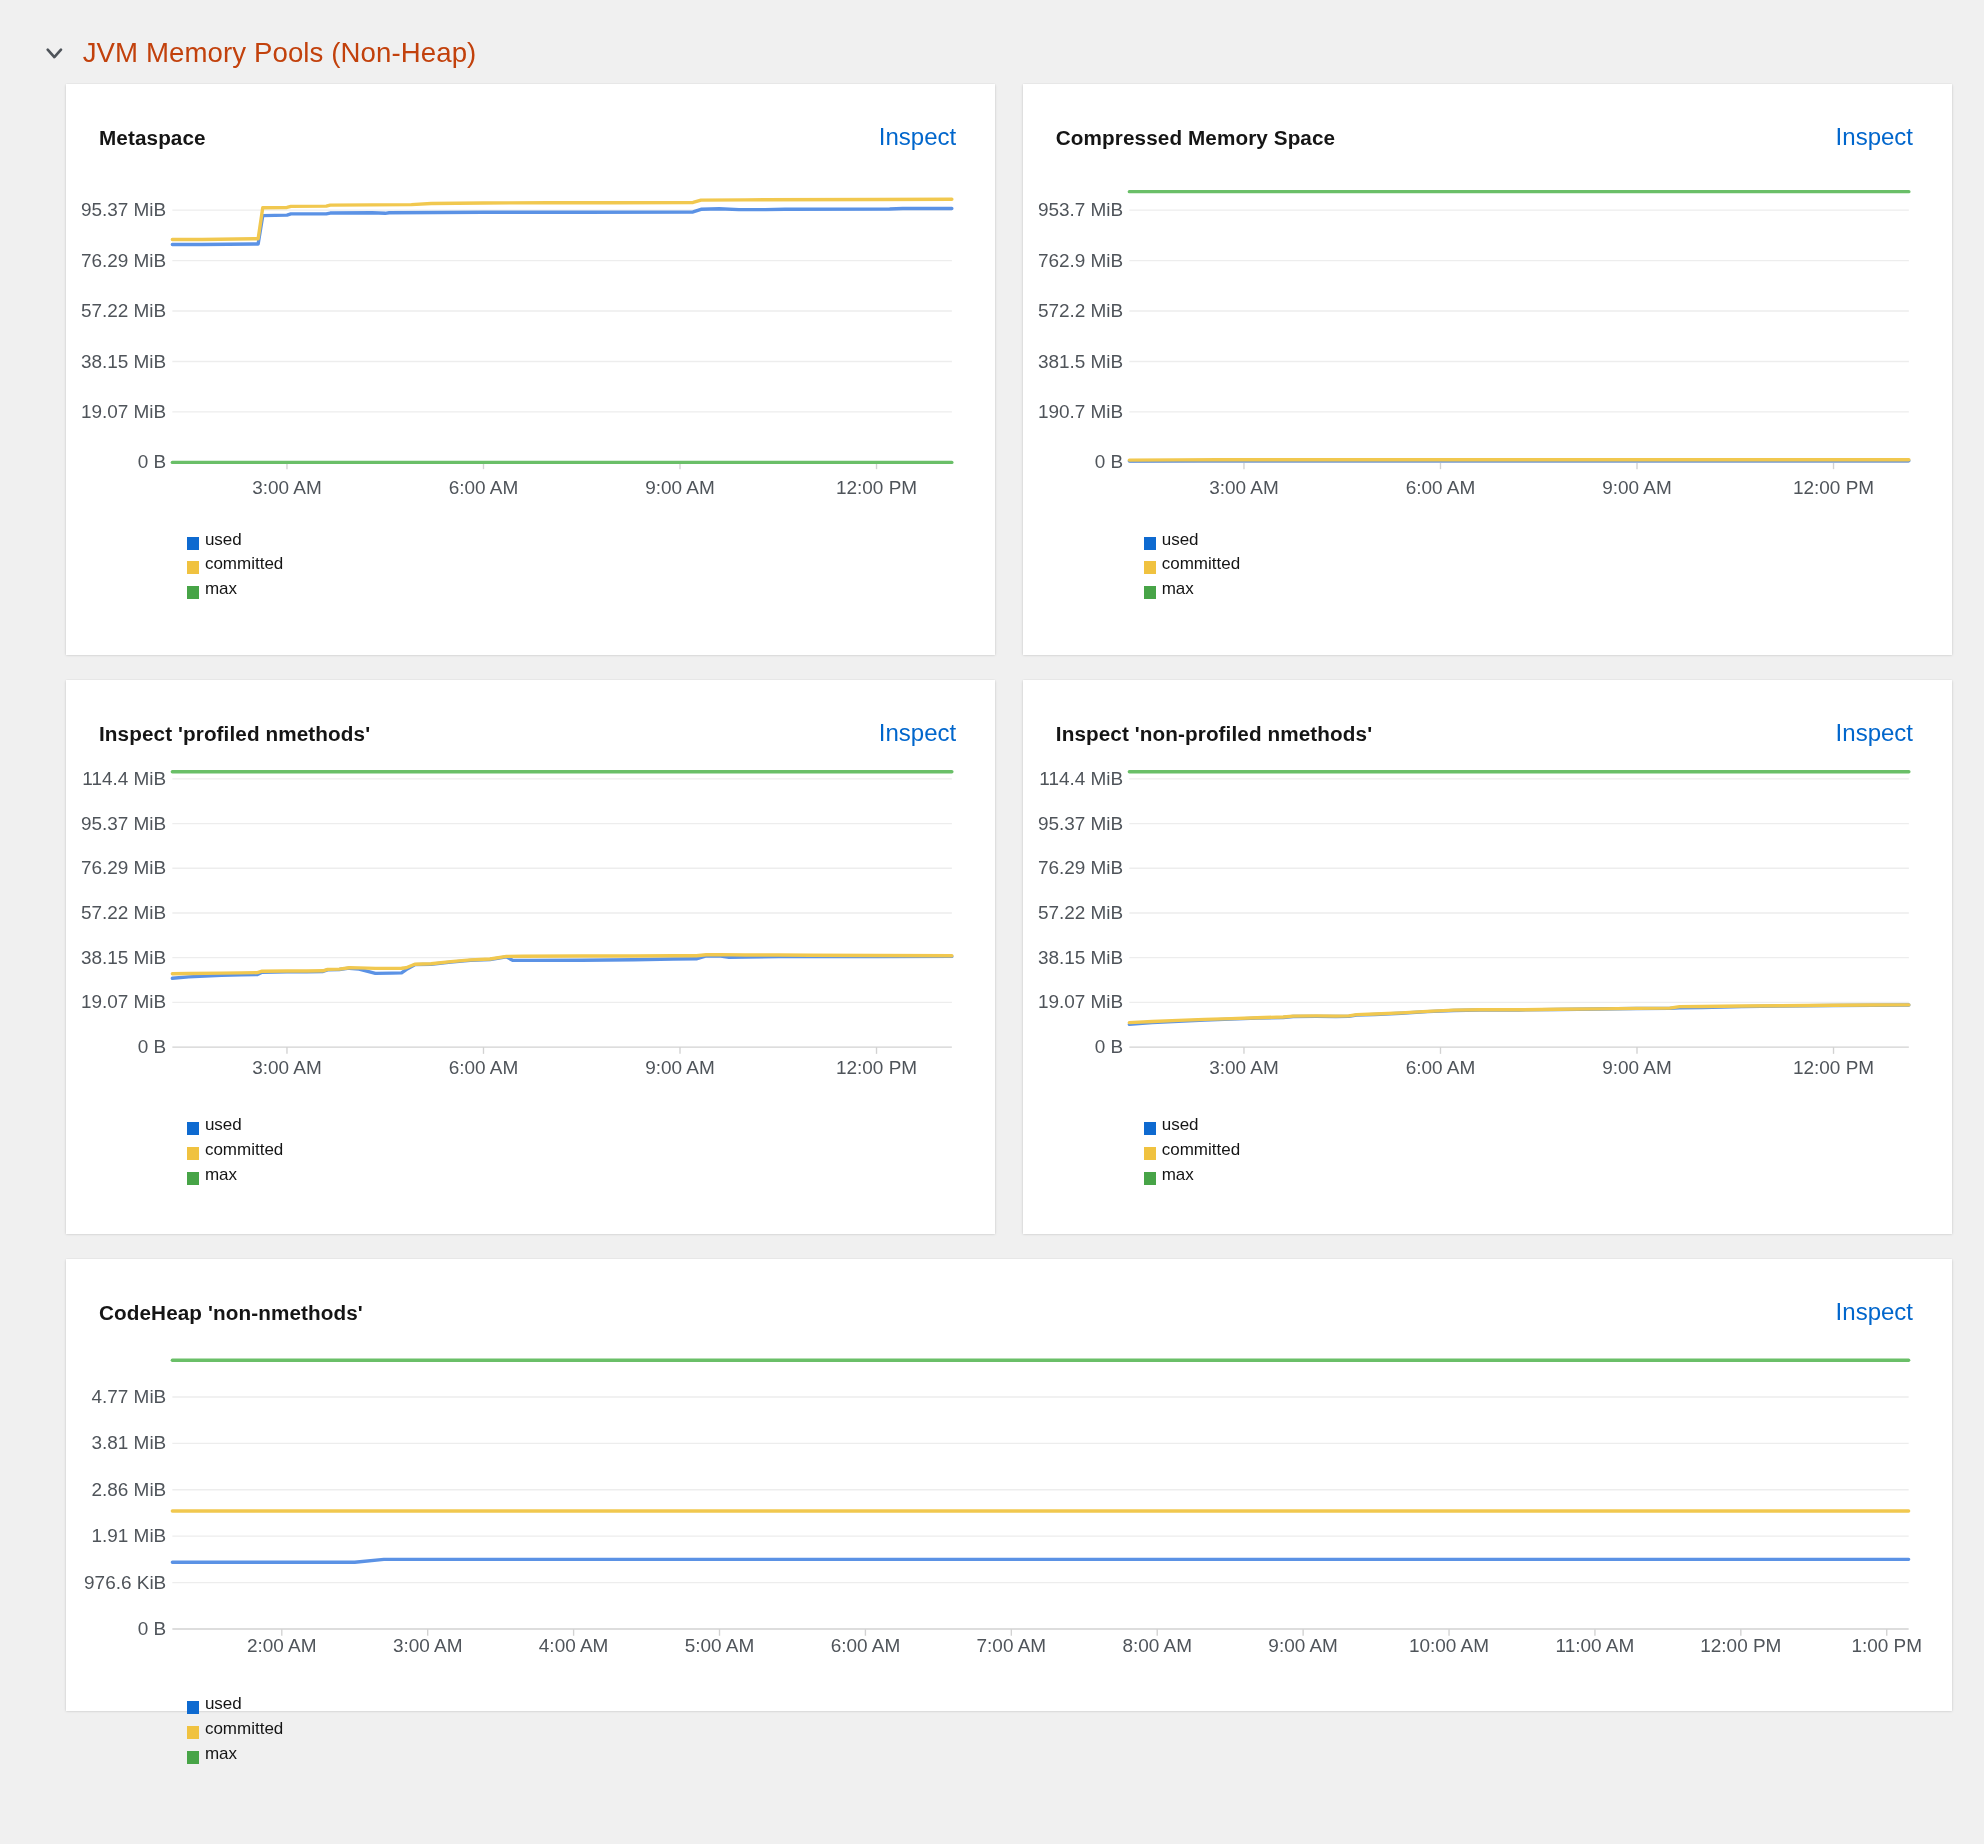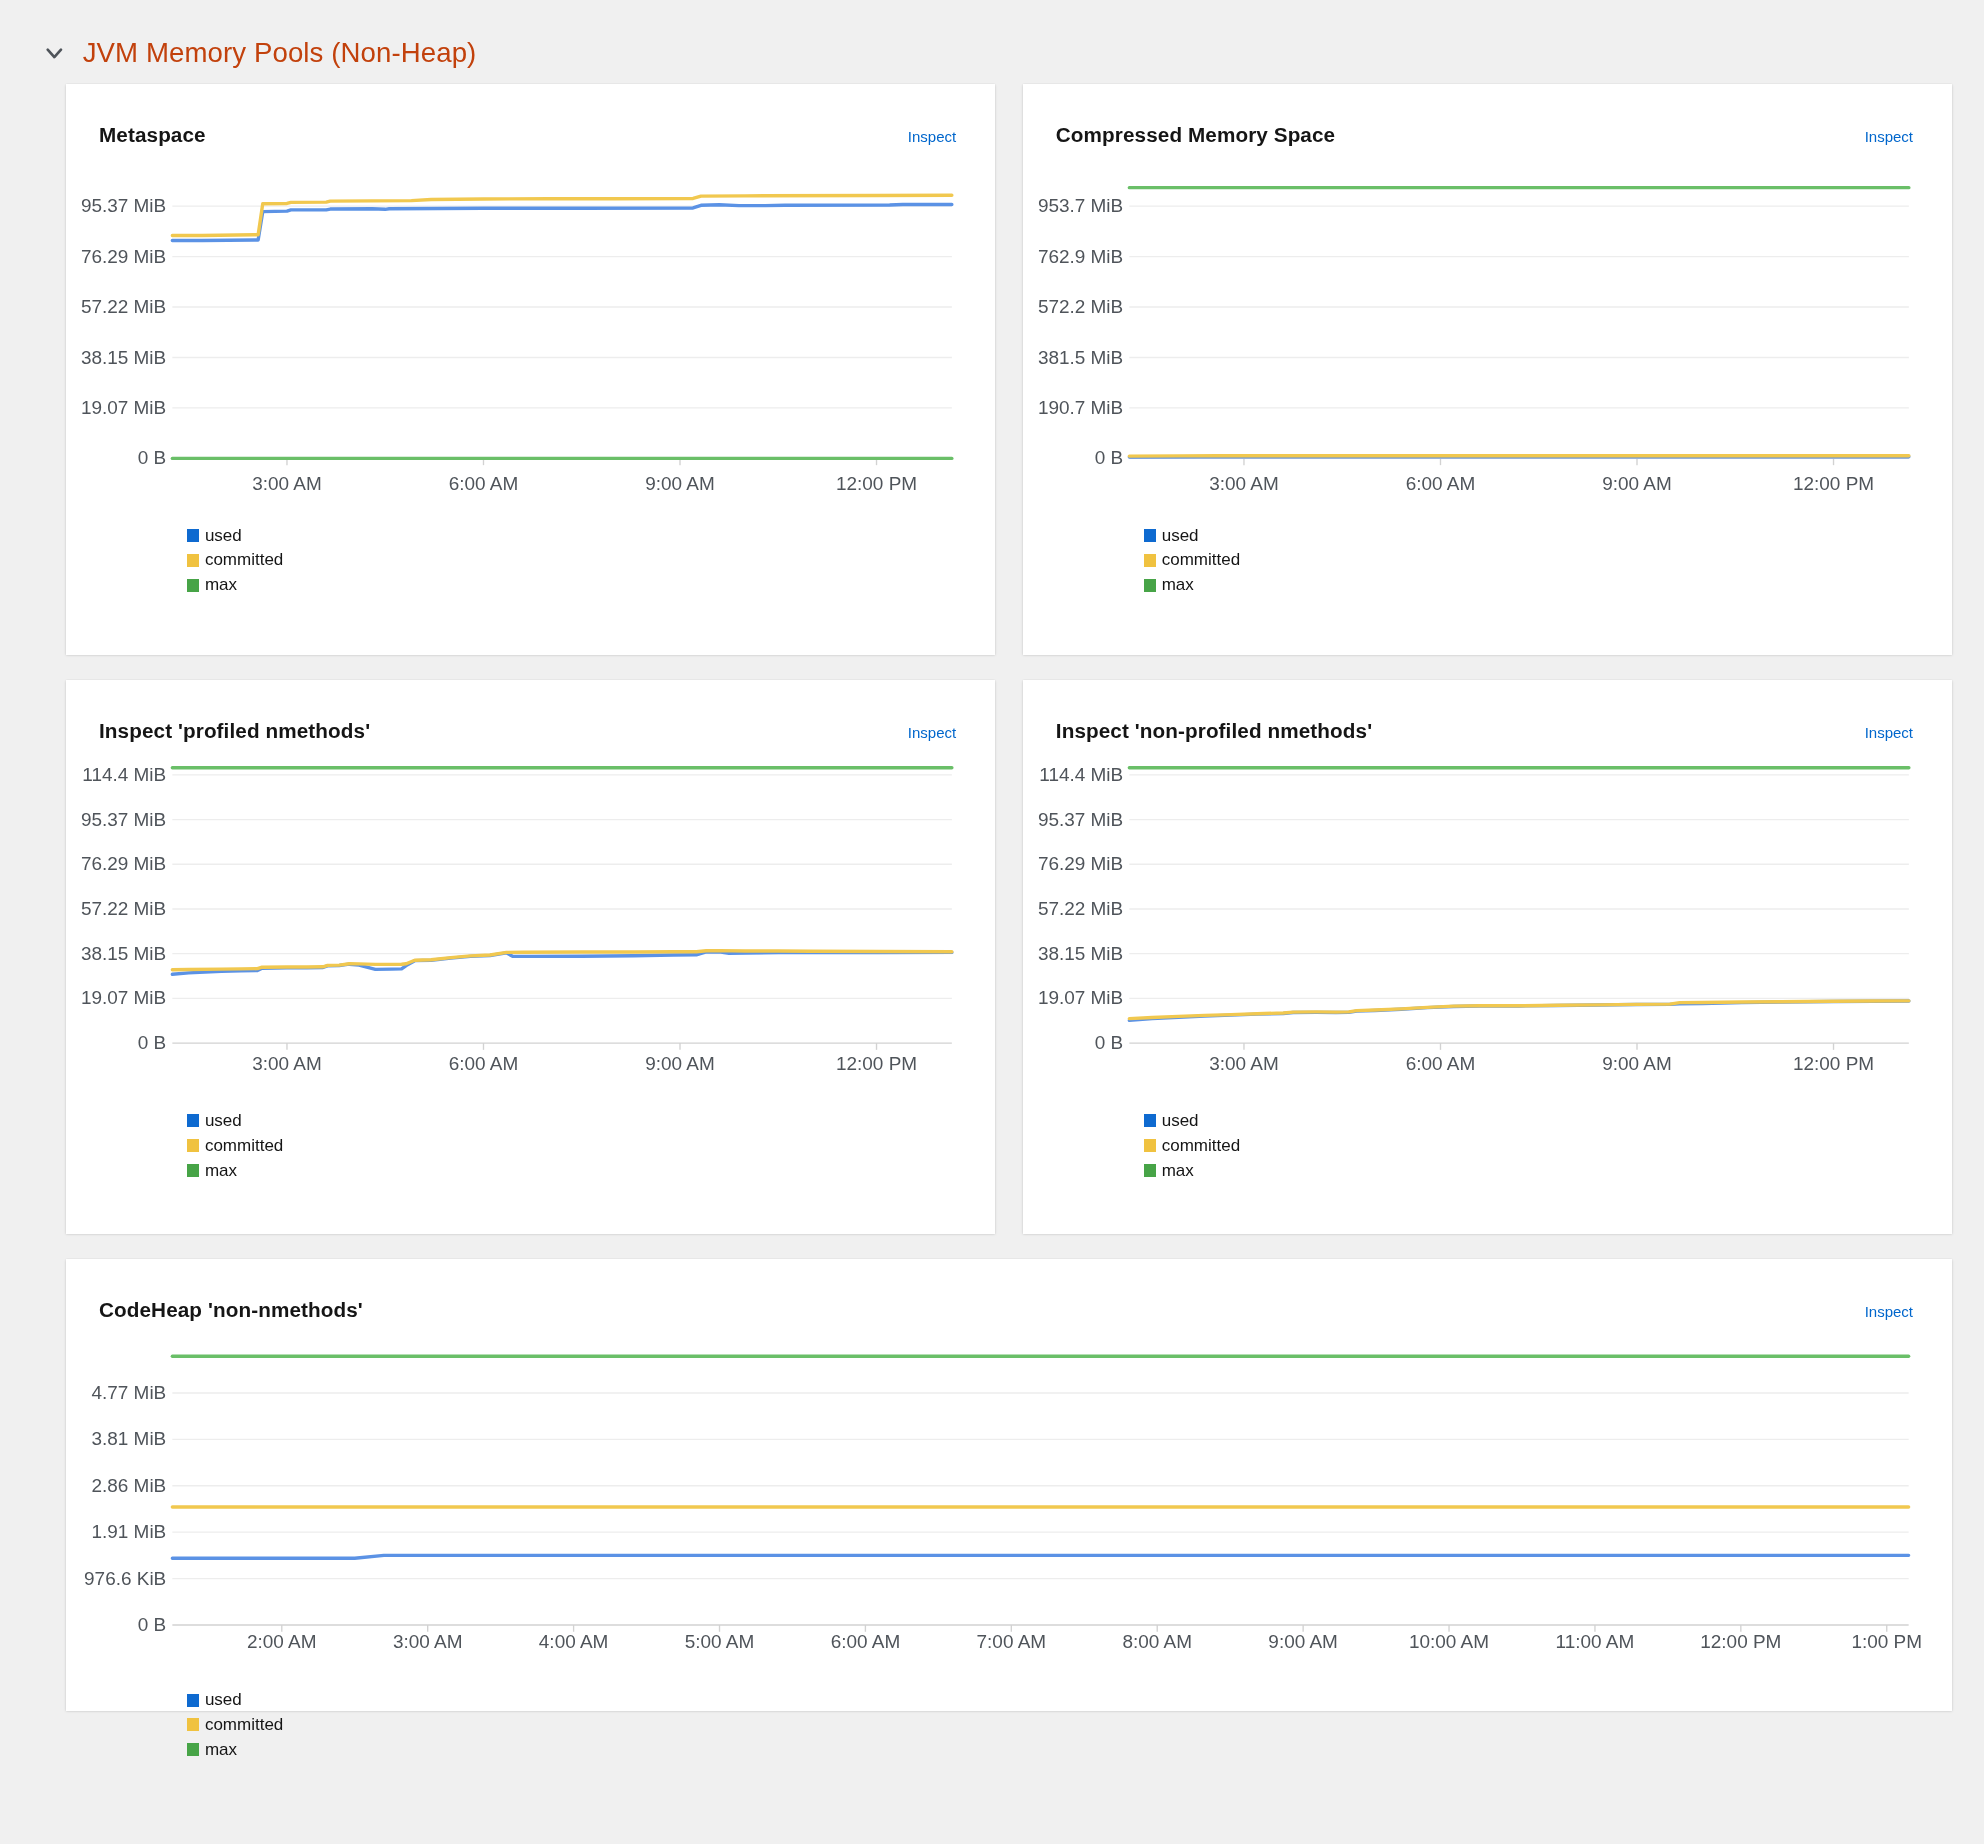--- a/index.html
+++ b/index.html
@@ -27,29 +27,29 @@
     box-sizing:border-box;
   }
   .card-head{
     display:flex;justify-content:space-between;align-items:baseline;
     padding:39px 39px 0 33px;
   }
   .card-title{
     font-size:20.7px;font-weight:700;color:#151515;margin:0;letter-spacing:0.1px;
   }
   .inspect{
-    font-size:15px;color:#0066cc;text-decoration:none;cursor:pointer;
+    font-size:24px;color:#0066cc;text-decoration:none;cursor:pointer;
   }
   .chart-svg{display:block;width:100%;}
   svg text{
     font-family:"Liberation Sans", sans-serif;
     font-size:28px;fill:#4f545a;
   }
   .legend{display:flex;flex-direction:column;gap:4.8px;padding-left:121px;}
-  .legend-item{display:flex;align-items:center;gap:5.5px;}
+  .legend-item{display:flex;align-items:flex-end;gap:5.5px;}
   .swatch{width:12.4px;height:13px;display:inline-block;}
   .legend-label{font-size:17px;color:#151515;}
 </style>
 </head>
 <body>
 
 <div class="section-header">
   <span class="chev">
     <svg width="20.7" height="20.7" viewBox="0 0 28 28">
       <polyline points="5,9 14,19 23,9" fill="none" stroke="#4f545a" stroke-width="3.6" stroke-linecap="round" stroke-linejoin="round"></polyline>

